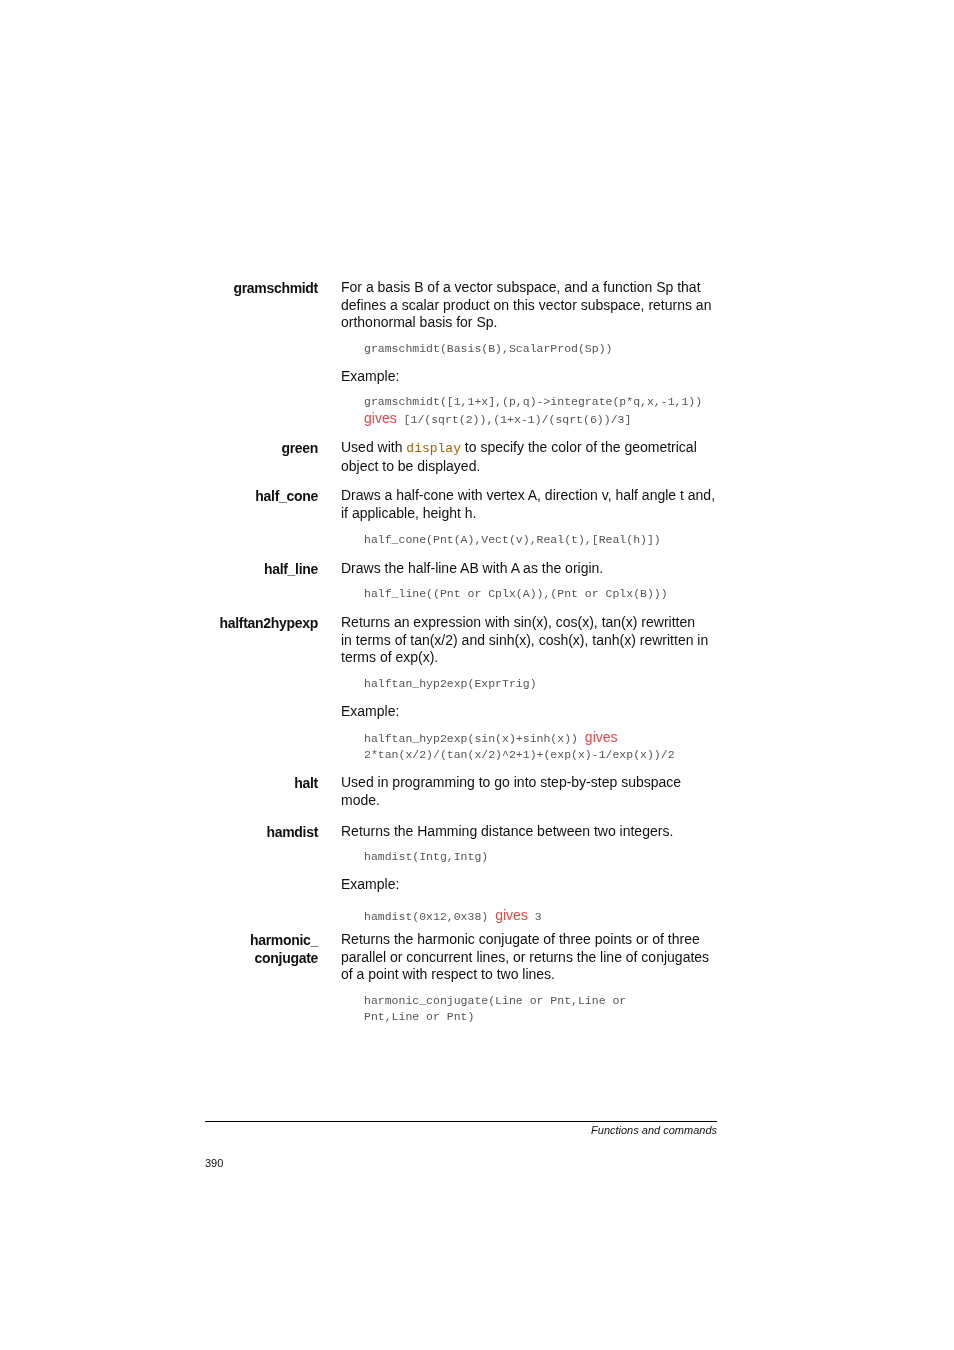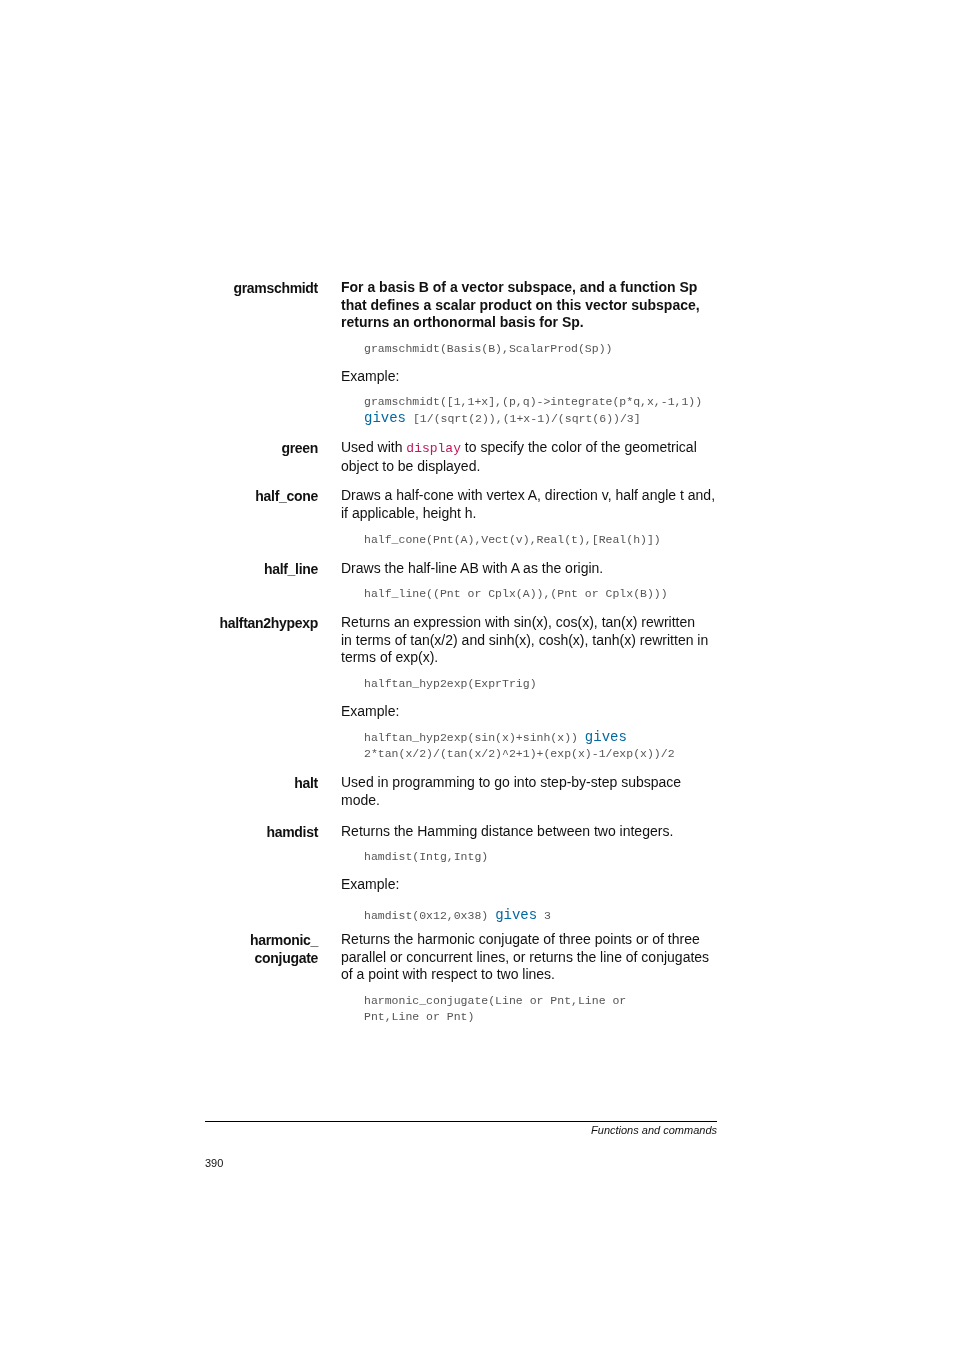--- a/index.html
+++ b/index.html
@@ -4,32 +4,32 @@
 <style>
   html, body { margin: 0; padding: 0; background: #ffffff; }
   body { width: 954px; height: 1350px; position: relative; overflow: hidden;
          font-family: "Liberation Sans", "DejaVu Sans", sans-serif; color: #111; }
   .entry { position: absolute; left: 0; width: 954px; }
   .term { position: absolute; right: 636px; top: 0; text-align: right;
           font-weight: bold; font-size: 14px; line-height: 18px; letter-spacing: -0.3px; }
   .desc { position: absolute; left: 341px; width: 380px; font-size: 14px; line-height: 17.5px; }
   .code { position: absolute; left: 364px; width: 350px; font-family: "Liberation Mono", "DejaVu Sans Mono", monospace;
           font-size: 11.5px; line-height: 16px; color: #555; white-space: pre-wrap; }
-  .plain { font-family: Liberation Mono, monospace; font-size: 14px; color: #0369a1; }
-  .inl-code { font-family: "Liberation Mono", "DejaVu Sans Mono", monospace; font-size: 13px; color: #be185d; }
+  .plain { font-family: Liberation Sans, sans-serif; font-size: 14px; color: #ef4444; }
+  .inl-code { font-family: "Liberation Mono", "DejaVu Sans Mono", monospace; font-size: 13px; color: #a16207; }
   .footer-rule { position: absolute; left: 205px; top: 1121px; width: 512px; height: 1px; background: #000; }
   .page-num { position: absolute; left: 205px; top: 1124px; font-size: 11px; margin-top: 33px; }
   .footer-title { position: absolute; right: 237px; top: 1124px; font-size: 11px; font-style: italic; }
 </style>
 </head>
 <body>
 
 <div class="entry" style="top:279px;">
   <div class="term">gramschmidt</div>
-  <div class="desc" style="top:0;width:372px;font-weight:bold;">For a basis B of a vector subspace, and a function Sp that defines a scalar product on this vector subspace, returns an orthonormal basis for Sp.</div>
+  <div class="desc" style="top:0;width:372px;">For a basis B of a vector subspace, and a function Sp that defines a scalar product on this vector subspace, returns an orthonormal basis for Sp.</div>
   <div class="code" style="top:62px;">gramschmidt(Basis(B),ScalarProd(Sp))</div>
   <div class="desc" style="top:89px;">Example:</div>
   <div class="code" style="top:115px;width:345px;"><span>gramschmidt([1,1+x],(p,q)-&gt;integrate(p*q,x,-1,1))</span> <span class="plain">gives</span> <span>[1/(sqrt(2)),(1+x-1)/(sqrt(6))/3]</span></div>
 </div>
 
 <div class="entry" style="top:439px;">
   <div class="term">green</div>
   <div class="desc" style="top:0;width:372px;"><span>Used with</span> <span class="inl-code">display</span> <span>to specify the color of the geometrical object to be displayed.</span></div>
 </div>
 

